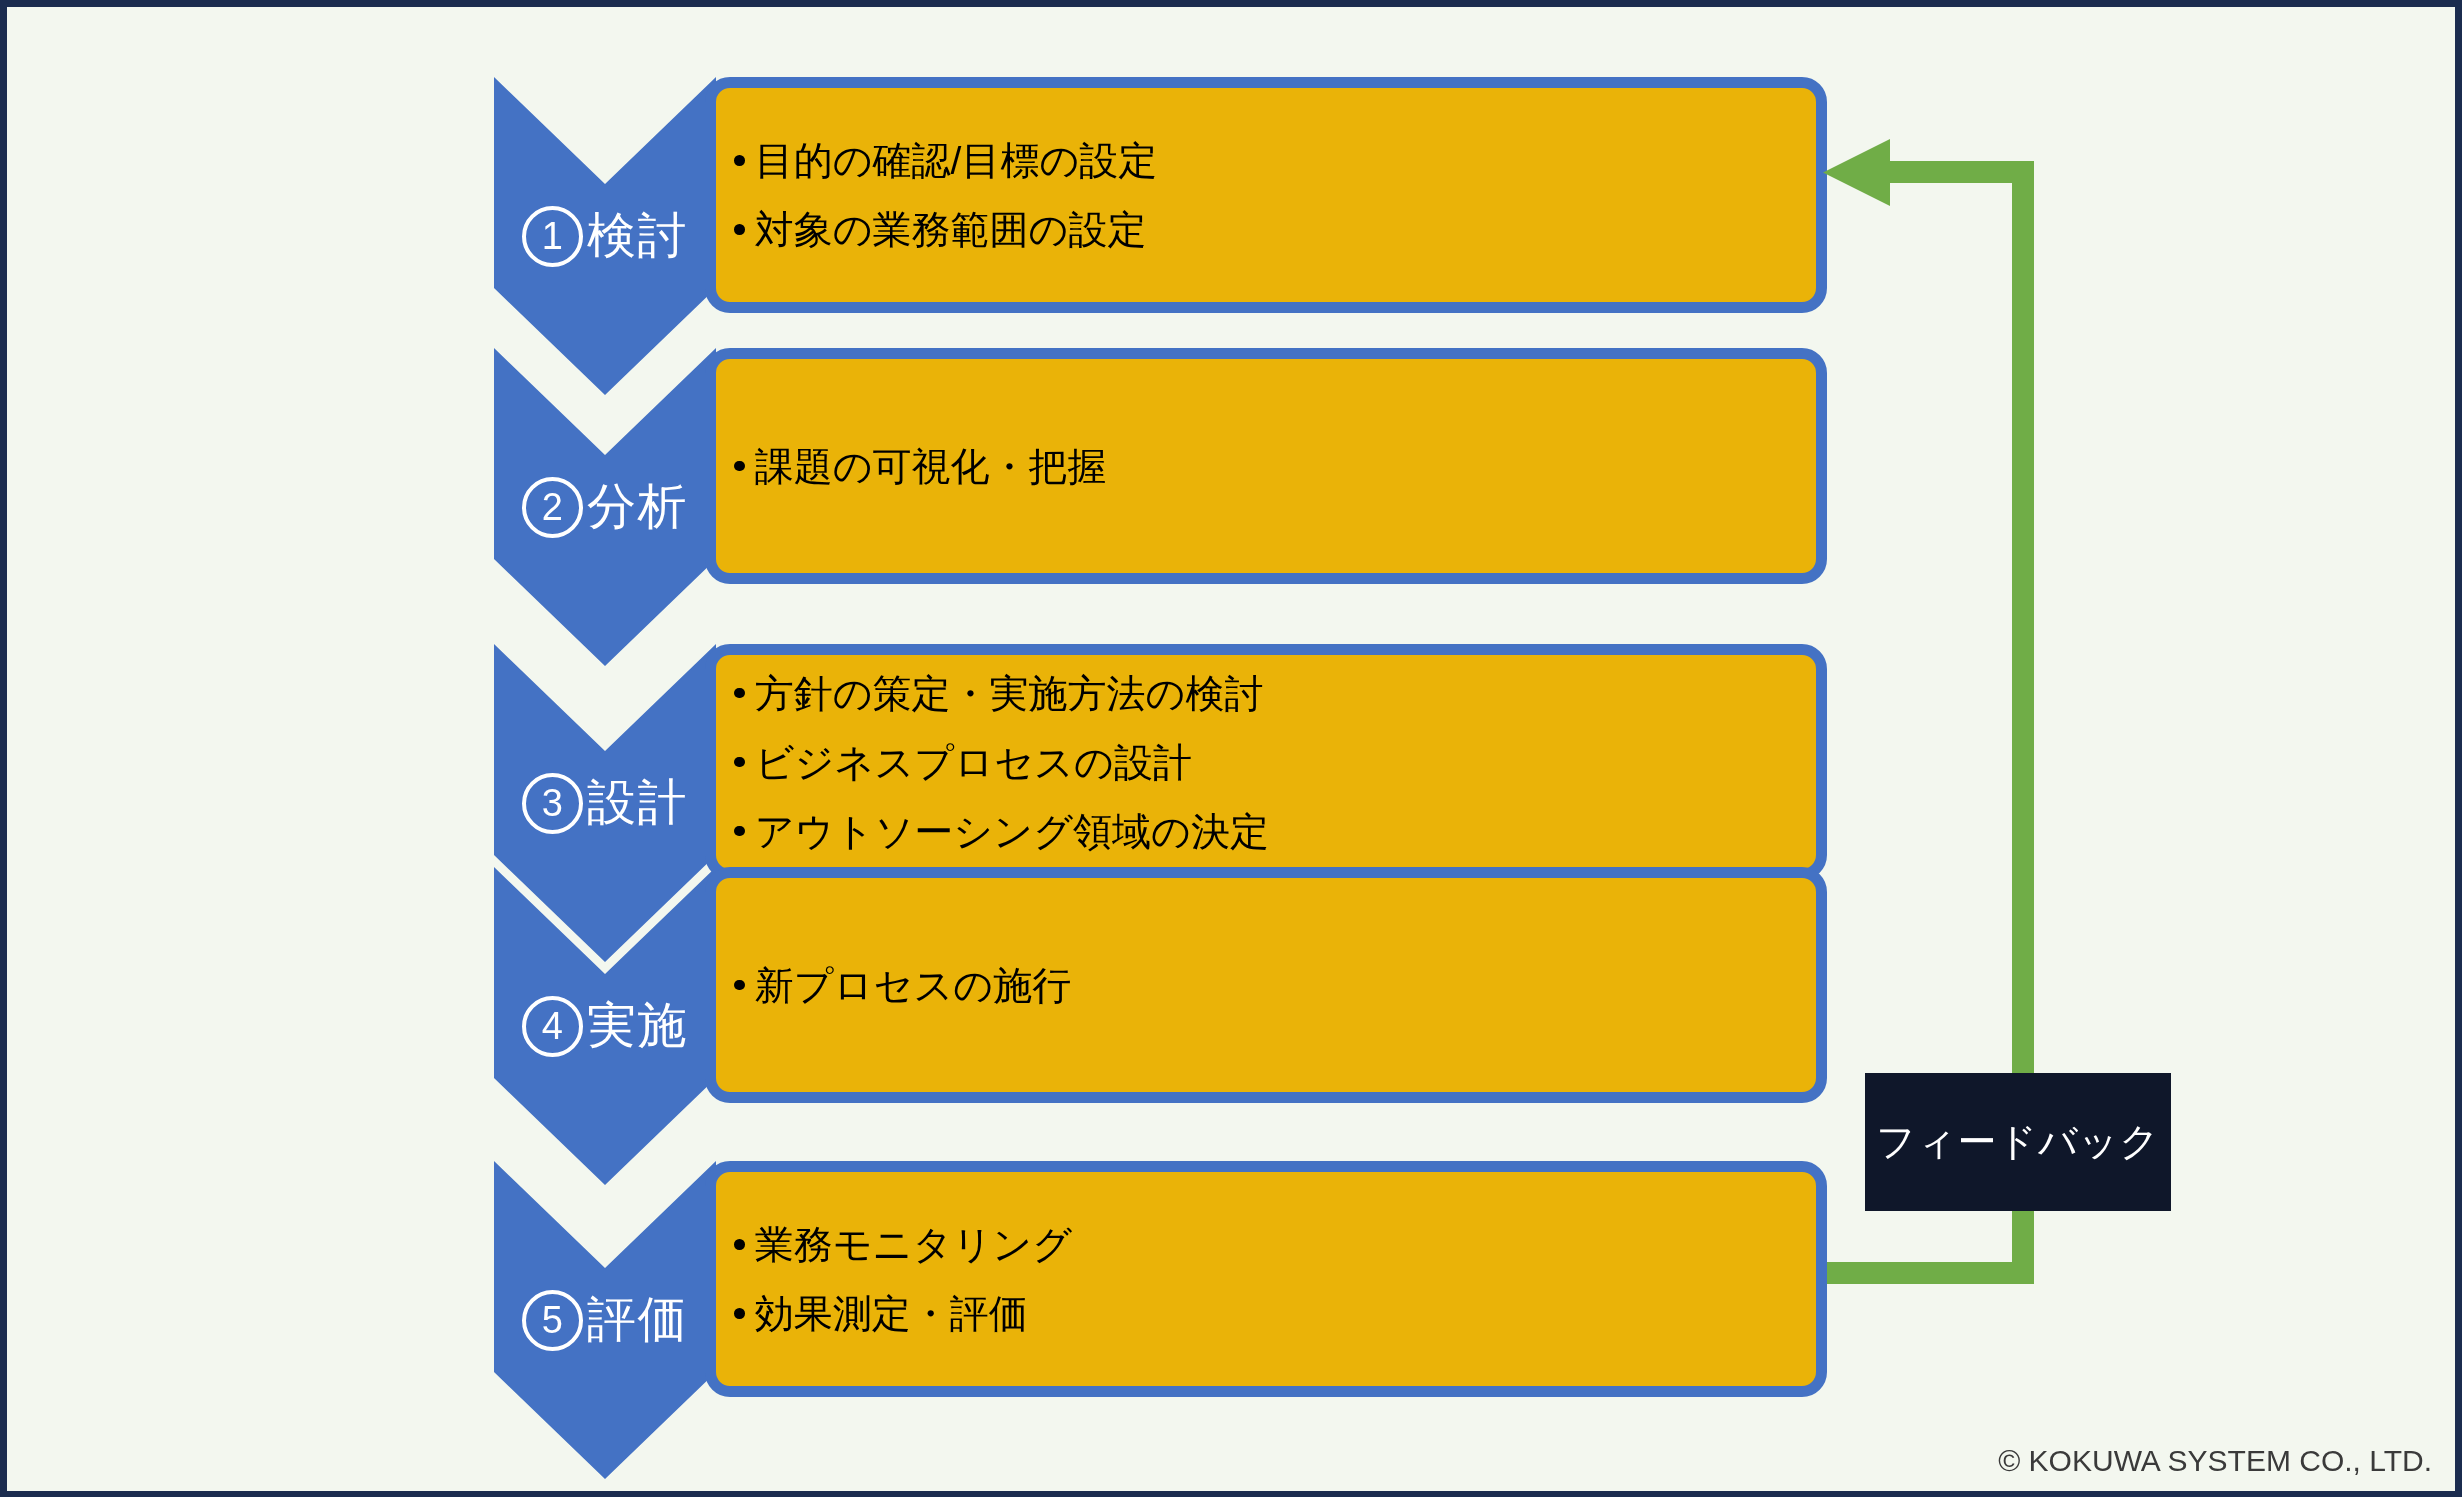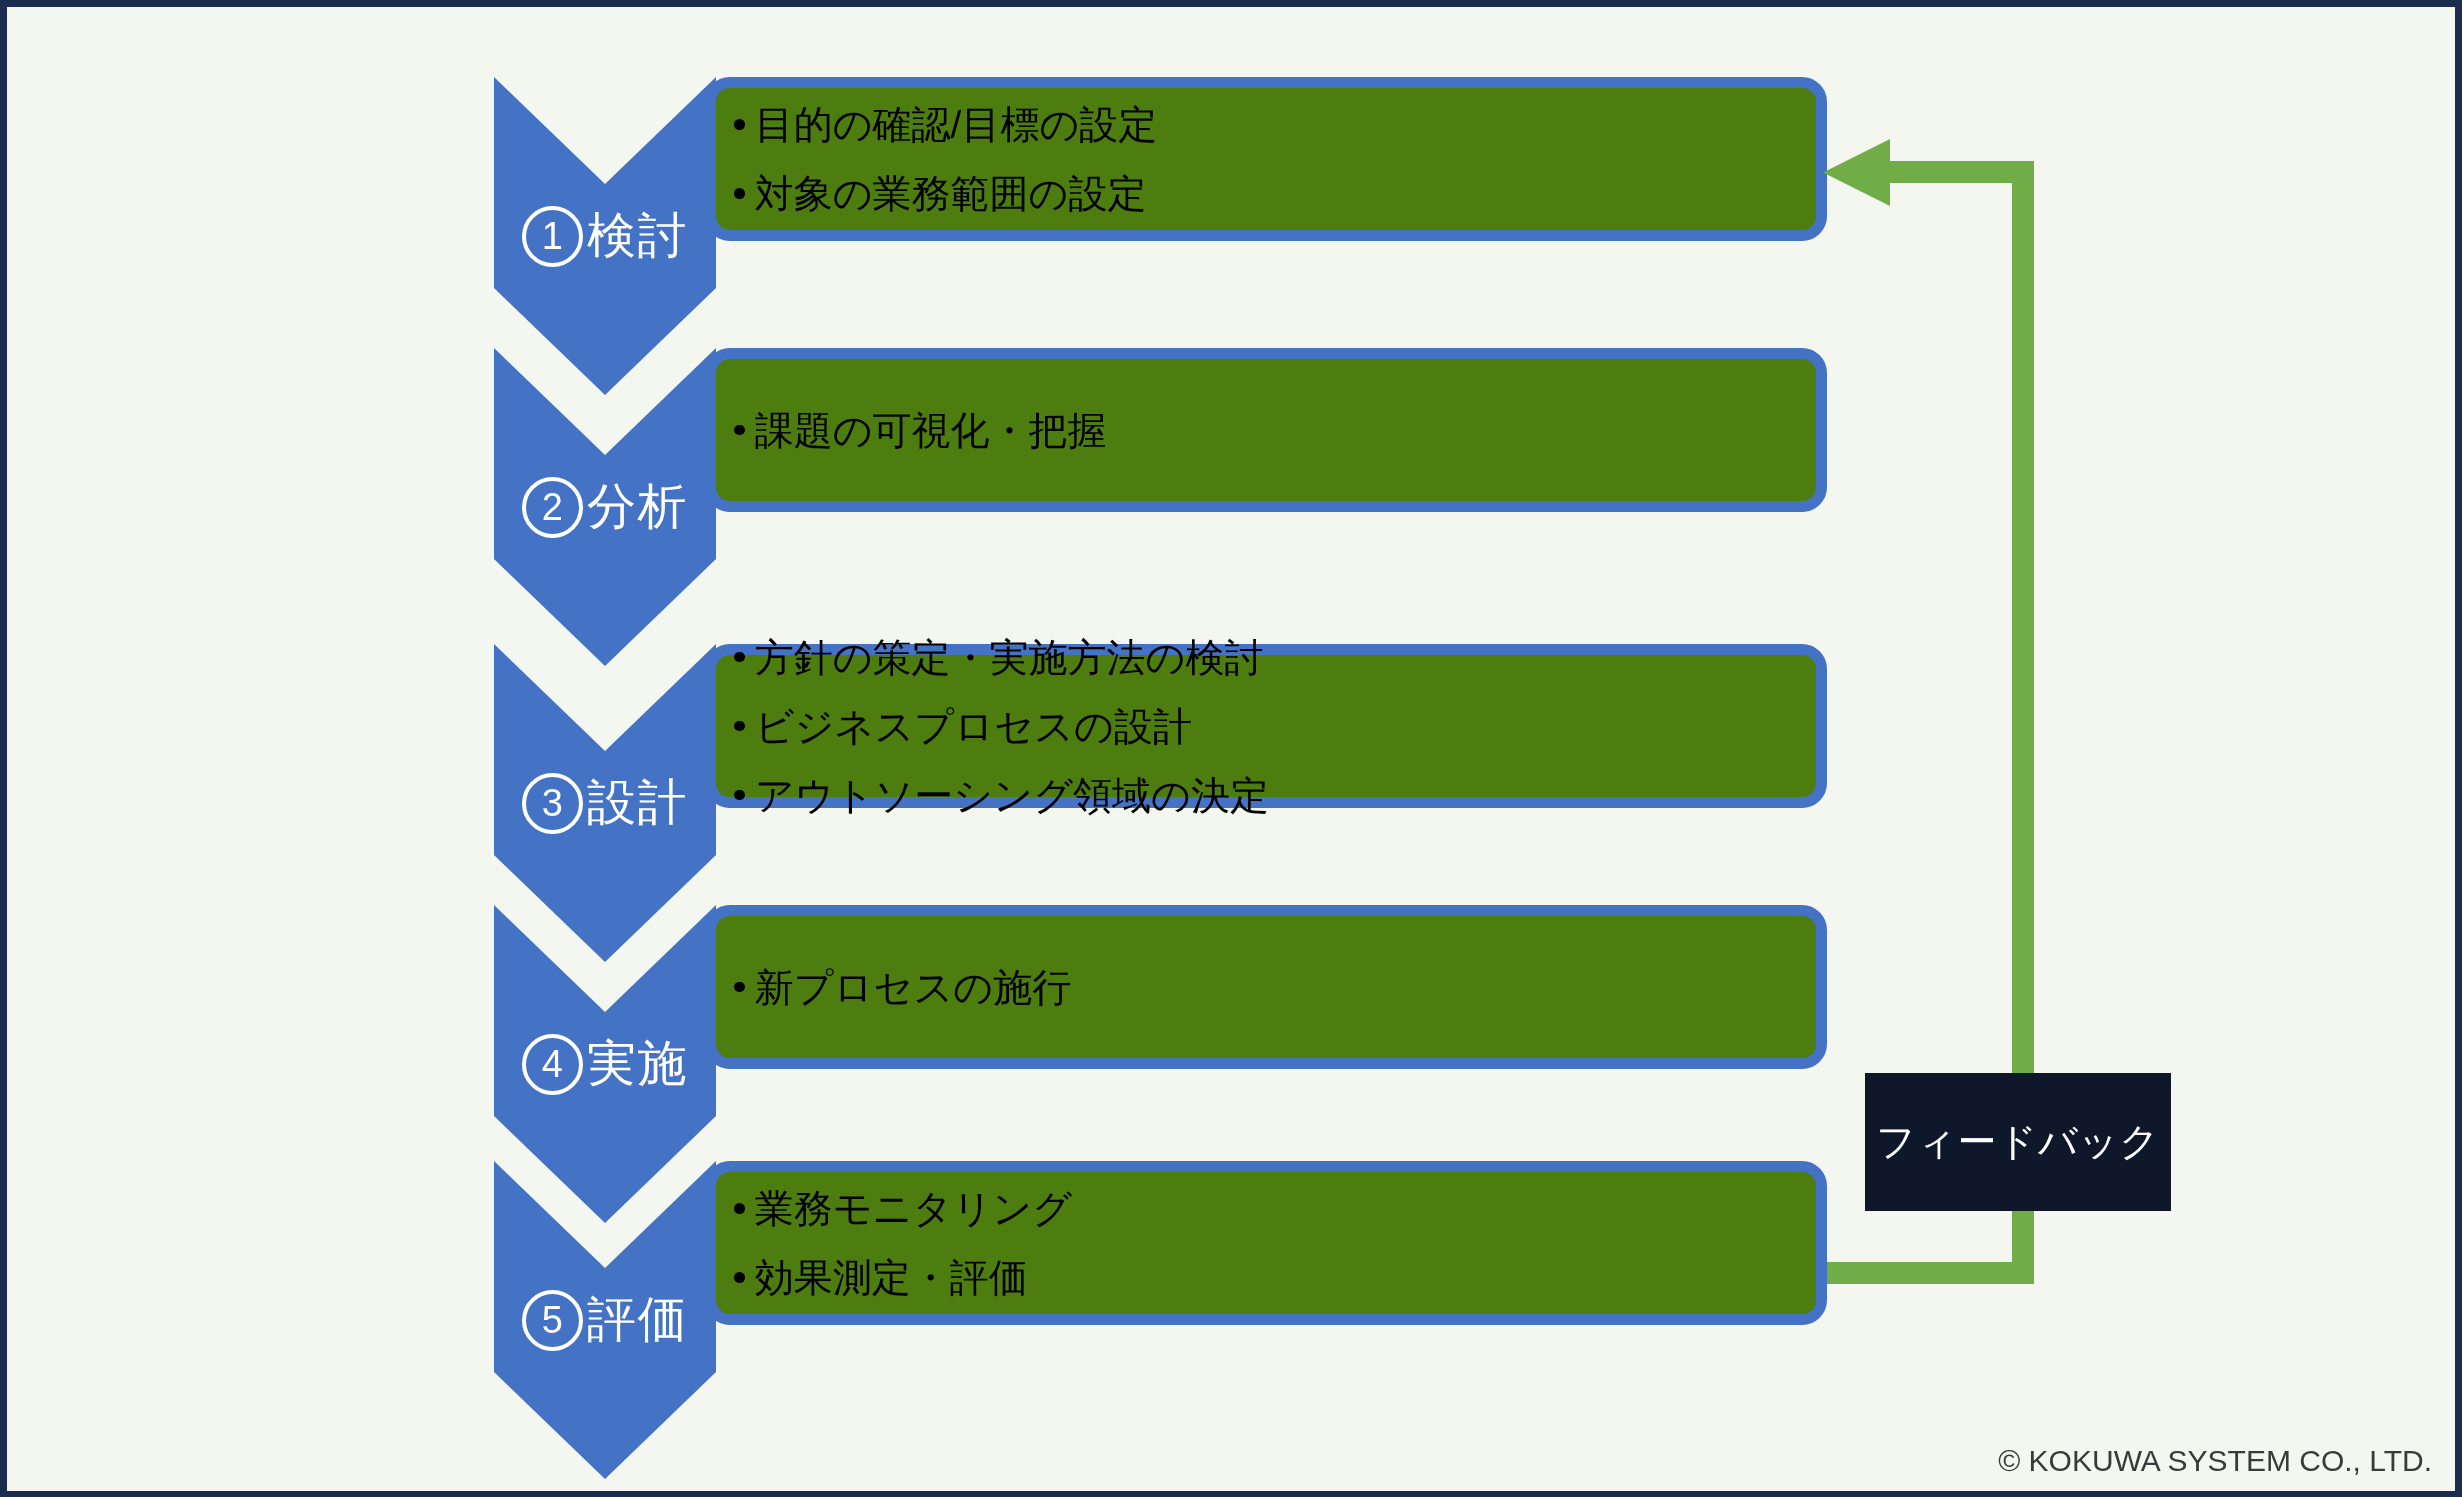--- a/index.html
+++ b/index.html
@@ -52,23 +52,23 @@
     font-size: 49px;
     letter-spacing: 1.6px;
     white-space: nowrap;
   }
 
   
   .box {
     position: absolute;
     left: 698px;
     width: 1122px;
-    height: 164px;
+    height: 236px;
     box-sizing: border-box;
-    background: #4d7c0f;
+    background: #eab308;
     border: 11.5px solid #4472c4;
     border-radius: 25px;
     display: flex;
     flex-direction: column;
     justify-content: center;
     padding-left: 13px;
   }
   .bullet {
     display: flex;
     align-items: center;
@@ -85,21 +85,21 @@
   .bullet-text {
     font-size: 39px;
     color: #000000;
     white-space: nowrap;
   }
 
   
   .s1 .chevron, .s1 .box { top: 70px; }
   .s2 .chevron, .s2 .box { top: 341px; }
   .s3 .chevron, .s3 .box { top: 637px; }
-  .s4 .chevron, .s4 .box { top: 898px; }
+  .s4 .chevron, .s4 .box { top: 860px; }
   .s5 .chevron, .s5 .box { top: 1154px; }
 
   
   .fb-line { position: absolute; background: #70ad47; }
   .fb-vert   { left: 2005px; top: 154px;  width: 22px;  height: 1123px; }
   .fb-top    { left: 1883px; top: 154px;  width: 144px; height: 22px; }
   .fb-bottom { left: 1820px; top: 1255px; width: 207px; height: 22px; }
   .fb-arrowhead {
     position: absolute;
     left: 1816px; top: 132px;

